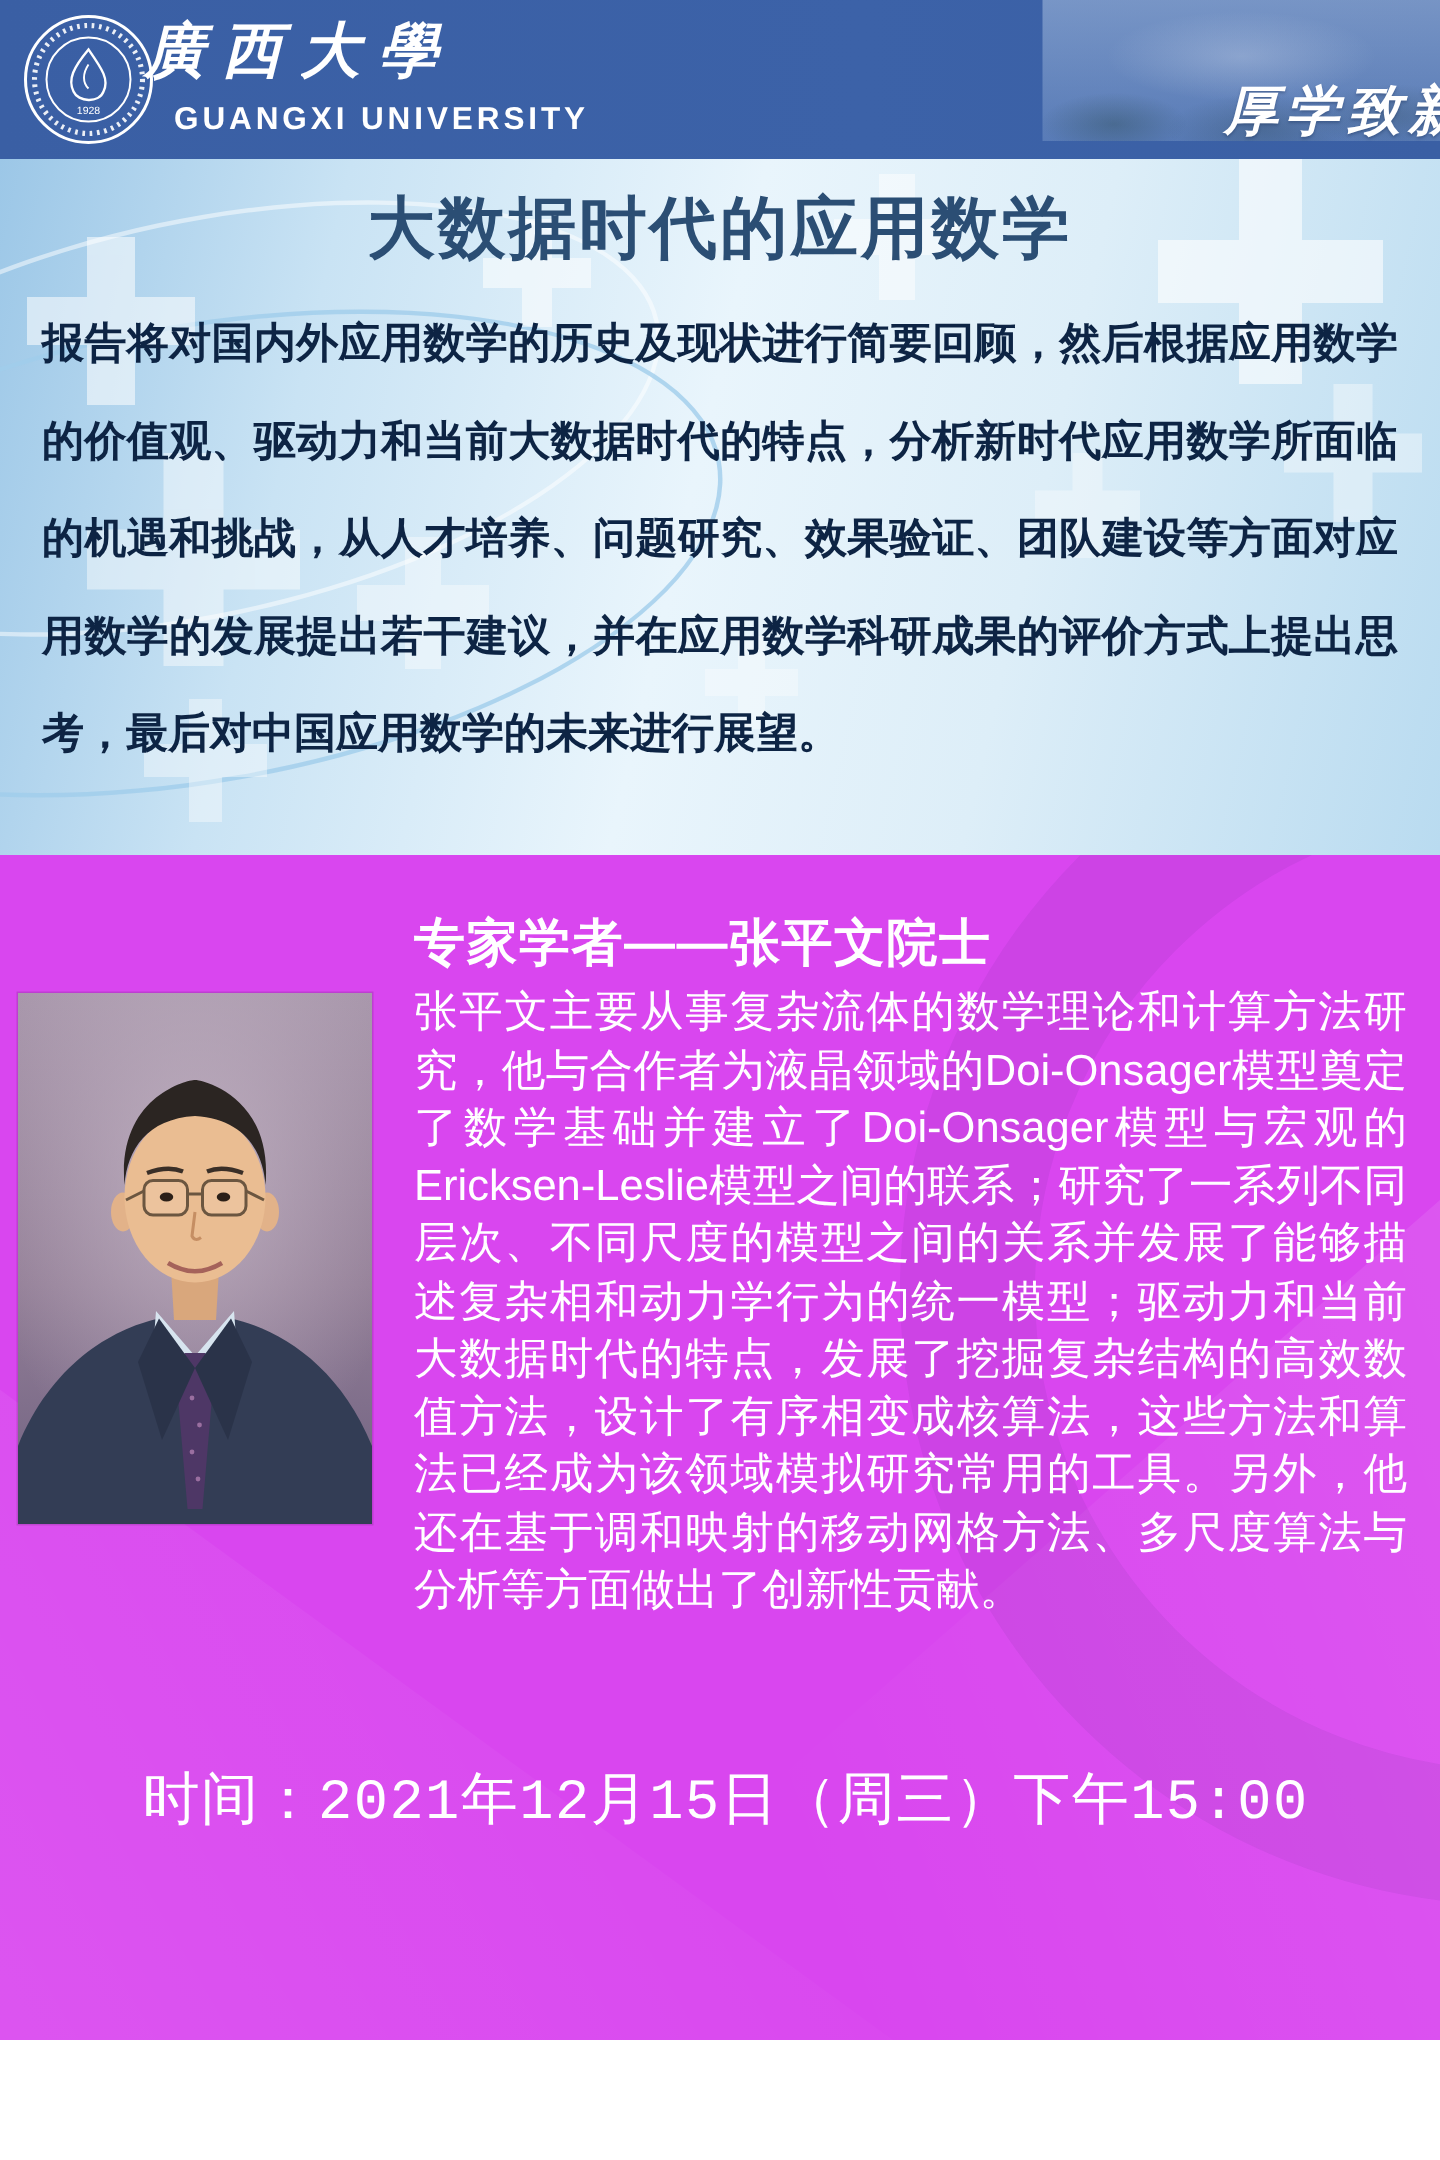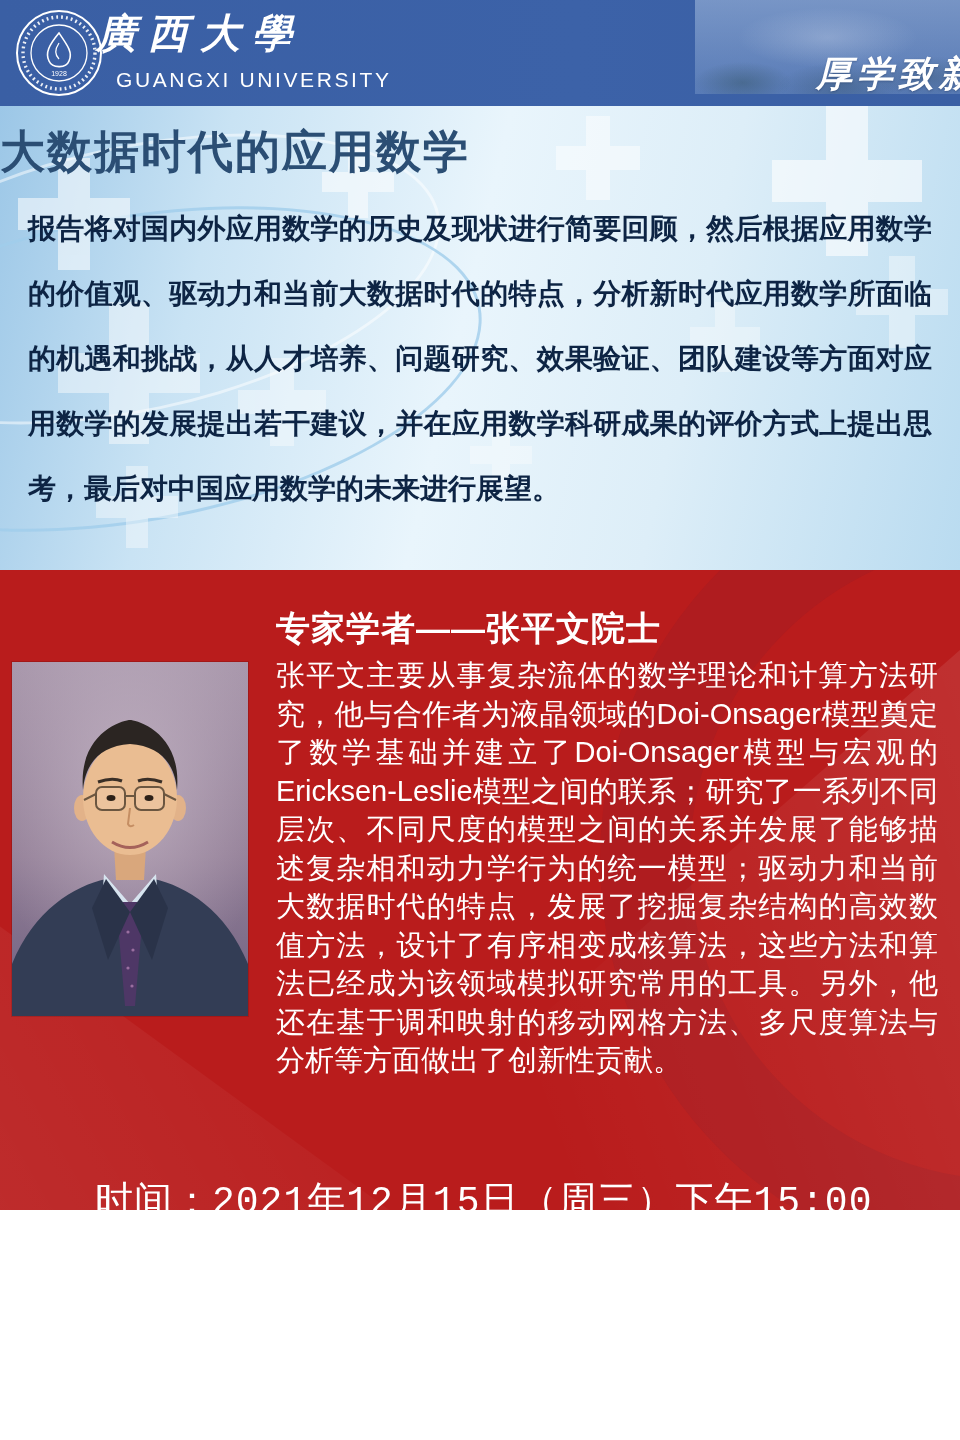--- a/index.html
+++ b/index.html
@@ -9,21 +9,21 @@
   }
 
   
   .header { position:absolute; top:0; left:0; width:960px; height:106px;
     background:linear-gradient(90deg,#3a5fa4 0%, #3c62a8 60%, #3a5fa4 100%); }
   .seal { position:absolute; left:14px; top:8px; width:90px; height:90px; }
   .uni-cn { position:absolute; left:96px; top:6px; color:#fff;
     font-family:"Liberation Serif", serif; font-style:italic; font-weight:bold;
     font-size:40px; letter-spacing:12px; white-space:nowrap; }
   .uni-en { position:absolute; left:116px; top:68px; color:#fff;
-    font-size:21px; letter-spacing:2.6px; font-weight:normal; white-space:nowrap; }
+    font-size:21px; letter-spacing:2.6px; font-weight:bold; white-space:nowrap; }
   .motto-photo { position:absolute; left:695px; top:0; width:265px; height:94px;
     background:
       radial-gradient(70px 30px at 18% 88%, rgba(25,55,45,.28), transparent 70%),
       radial-gradient(90px 34px at 55% 92%, rgba(25,50,50,.24), transparent 70%),
       radial-gradient(80px 30px at 88% 82%, rgba(30,55,55,.22), transparent 70%),
       radial-gradient(120px 40px at 50% 40%, rgba(235,240,250,.25), transparent 75%),
       linear-gradient(rgba(210,228,246,.40), rgba(165,192,226,.28)); }
   .motto-line { position:absolute; color:#fff; white-space:nowrap;
     font-family:"Liberation Serif", serif; font-style:italic; font-weight:bold;
     font-size:36px; letter-spacing:5px; text-shadow:0 1px 2px rgba(20,40,80,.35); }
@@ -46,29 +46,29 @@
   .p2 { left:58px;  top:196px; width:142px; height:142px; opacity:.45; }
   .p3 { left:238px; top:252px; width:88px;  height:88px;  opacity:.40; }
   .p4 { left:322px; top:40px;  width:72px;  height:72px;  opacity:.55; }
   .p5 { left:556px; top:10px;  width:84px;  height:84px;  opacity:.50; }
   .p6 { left:772px; top:0px;   width:150px; height:150px; opacity:.60; }
   .p7 { left:690px; top:196px; width:70px;  height:70px;  opacity:.35; }
   .p8 { left:96px;  top:360px; width:82px;  height:82px;  opacity:.40; }
   .p9 { left:470px; top:318px; width:62px;  height:62px;  opacity:.35; }
   .p10{ left:856px; top:150px; width:92px;  height:92px;  opacity:.40; }
   .lecture-title { position:absolute; top:16px; left:0; width:960px;
-    font-size:45px; font-weight:bold; color:#2b4e74;
+    text-align:center; font-size:45px; font-weight:bold; color:#2b4e74;
     letter-spacing:2px; }
   .abstract { position:absolute; top:90px; left:28px; width:904px;
     font-size:28px; font-weight:bold; color:#0d2444; line-height:65px;
     text-align:justify; }
 
   
-  .main-section { position:absolute; top:570px; left:0; width:960px; height:640px;
-    background:#b91c1c; overflow:hidden; }
+  .main-section { position:absolute; top:570px; left:0; width:960px; height:790px;
+    background:#d946ef; overflow:hidden; }
   .ov { position:absolute; pointer-events:none; }
   .ov-a { left:0; top:280px; width:960px; height:510px;
     background:linear-gradient(60deg, rgba(255,255,255,.08), rgba(255,255,255,0) 60%);
     clip-path:polygon(0 100%, 0 15%, 62% 100%); }
   .ov-b { right:0; bottom:0; width:640px; height:560px;
     background:linear-gradient(250deg, rgba(255,255,255,.09), rgba(255,255,255,0) 70%);
     clip-path:polygon(100% 0, 100% 100%, 0 100%); }
   .ov-c { left:600px; top:-120px; width:640px; height:640px; border-radius:50%;
     border:90px solid rgba(20,35,80,.06); }
   .speaker-heading { position:absolute; left:276px; top:36px; color:#fff;

